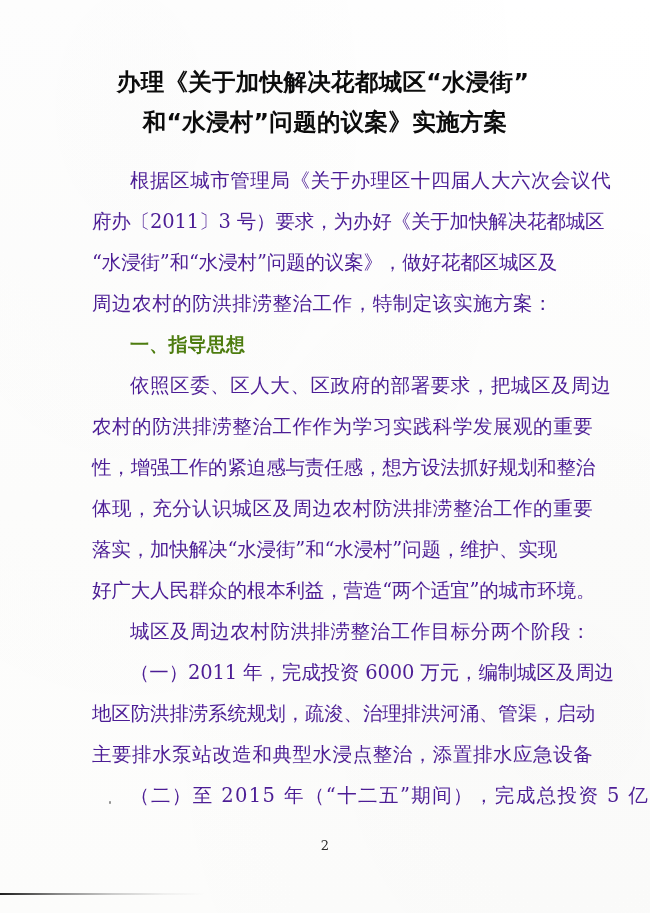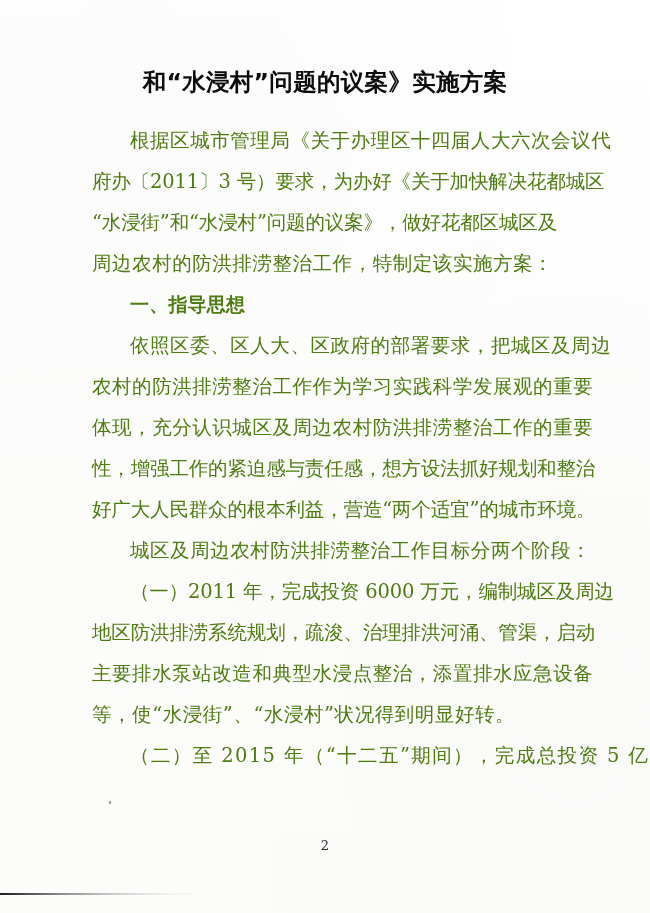--- a/index.html
+++ b/index.html
@@ -62,21 +62,21 @@
     color: #4d7c0f;
     letter-spacing: 0.2px;
   }
 
   
   .body-line {
     margin: 0;
     font-size: 19.5px;
     line-height: 41px;
     white-space: nowrap;
-    color: #4d7c0f;
+    color: #4c1d95;
   }
   .body-line.indent { text-indent: 38px; }
 
   
   .t-loose   { letter-spacing: 0.55px; }
   .t-looser  { letter-spacing: 1.4px; }
   .t-tight   { letter-spacing: -0.15px; }
 
   
   .page-number {
@@ -121,48 +121,49 @@
 </head>
 <body>
 
 <div id="page">
 
   <div id="paper-tint"></div>
 
   <div id="content">
 
     <h1 class="doc-title">
+      <span class="tline tline-1">办理《关于加快解决花都城区“水浸街”</span>
       <span class="tline tline-2">和“水浸村”问题的议案》实施方案</span>
     </h1>
 
     <div class="paragraph" style="margin-top:18px;">
       <p class="body-line indent t-loose">根据区城市管理局《关于办理区十四届人大六次会议代</p>
       <p class="body-line t-tight">府办〔2011〕3 号）要求，为办好《关于加快解决花都城区</p>
       <p class="body-line t-tight">“水浸街”和“水浸村”问题的议案》，做好花都区城区及</p>
       <p class="body-line t-loose">周边农村的防洪排涝整治工作，特制定该实施方案：</p>
     </div>
 
     <div class="section">
       <h2 class="section-heading">一、指导思想</h2>
       <div class="paragraph">
         <p class="body-line indent t-loose">依照区委、区人大、区政府的部署要求，把城区及周边</p>
         <p class="body-line t-loose">农村的防洪排涝整治工作作为学习实践科学发展观的重要</p>
+        <p class="body-line t-tight">性，增强工作的紧迫感与责任感，想方设法抓好规划和整治</p>
         <p class="body-line t-loose">体现，充分认识城区及周边农村防洪排涝整治工作的重要</p>
-        <p class="body-line t-tight">性，增强工作的紧迫感与责任感，想方设法抓好规划和整治</p>
+        <p class="body-line t-tight">落实，加快解决“水浸街”和“水浸村”问题，维护、实现</p>
         <p class="body-line t-tight">好广大人民群众的根本利益，营造“两个适宜”的城市环境。</p>
       </div>
     </div>
 
     <div class="section">
       <div class="paragraph">
         <p class="body-line indent t-loose">城区及周边农村防洪排涝整治工作目标分两个阶段：</p>
         <p class="body-line indent t-tight">（一）2011 年，完成投资 6000 万元，编制城区及周边</p>
         <p class="body-line t-tight">地区防洪排涝系统规划，疏浚、治理排洪河涌、管渠，启动</p>
         <p class="body-line t-loose">主要排水泵站改造和典型水浸点整治，添置排水应急设备</p>
-        <p class="body-line t-loose">等，使“水浸街”、“水浸村”状况得到明显好转。</p>
         <p class="body-line indent t-looser">（二）至 2015 年（“十二五”期间），完成总投资 5 亿</p>
       </div>
     </div>
 
   </div>
 
   <div class="page-number">2</div>
 
   <div id="speck"></div>
   <div id="scan-edge"></div>

